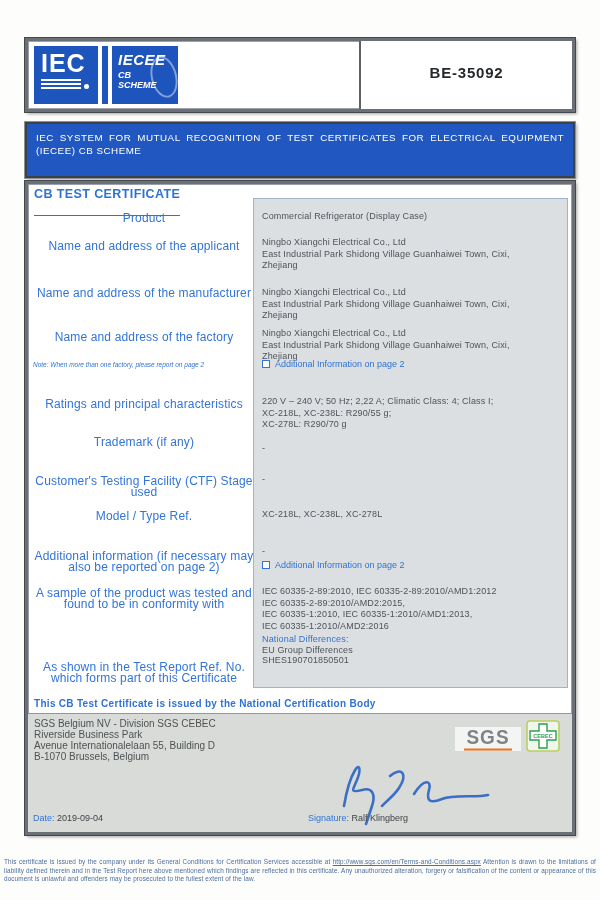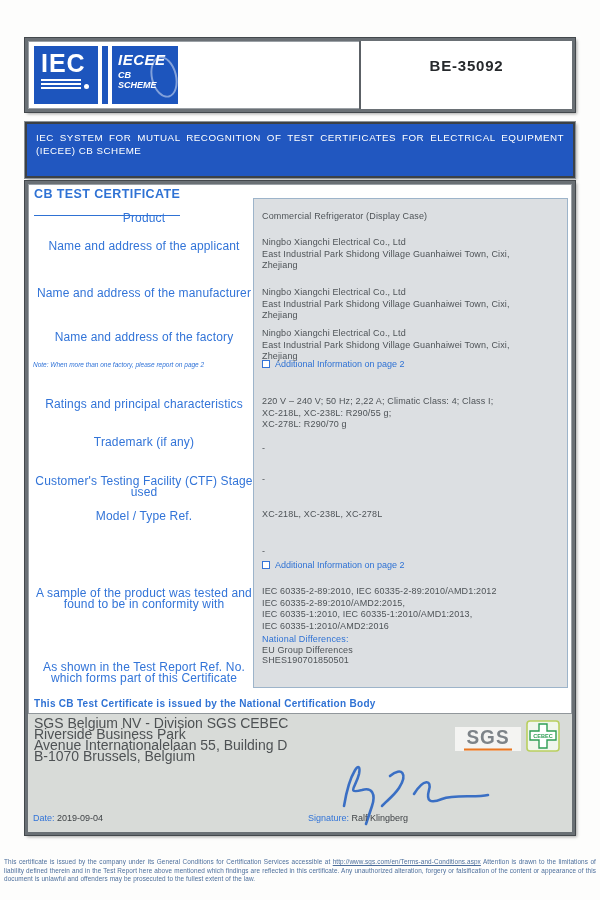--- a/index.html
+++ b/index.html
@@ -22,21 +22,21 @@
     color:#fff; padding:6px 0 0 6px; overflow:hidden; font-style:italic; font-weight:bold; }
   .iecee-logo .iecee-text { font-size:15px; letter-spacing:.5px; line-height:15px; }
   .iecee-logo .cb-text { font-size:9px; line-height:10px; margin-top:3px; }
   .iecee-logo .scheme-text { font-size:9px; line-height:10px; }
   .iecee-globe { position:absolute; right:1px; top:10px; width:26px; height:42px;
     border:2px solid rgba(255,255,255,.45); border-radius:50%; transform:rotate(-14deg); }
   #ref-panel { position:absolute; right:0; top:0; bottom:0; width:213px; border-left:2px solid #5c6166; background:#fff; }
   #ref-label-bar { height:33px; background:#2157c0; color:#fff; text-align:center;
     font-size:11px; line-height:33px; letter-spacing:.6px; }
   #ref-value { text-align:center; font-size:15px; font-weight:bold; color:#26292c;
-    letter-spacing:.8px; margin-top:16px; }
+    letter-spacing:.8px; margin-top:23px; }
 
   
   #banner { position:absolute; left:25px; top:122px; width:550px; height:56px;
     background:#2157c0; border:2px solid #3c4146; box-shadow:0 0 0 1px #8b9196, 2px 2px 3px rgba(0,0,0,.3);
     color:#fff; font-size:9.8px; letter-spacing:.5px; line-height:13px;
     padding:7px 9px; text-align:justify; }
 
   
   #main-box { position:absolute; left:25px; top:181px; width:550px; height:654px;
     background:#fff; border:3px solid #6a7075;
@@ -54,21 +54,21 @@
   .chk-line { position:absolute; left:234px; color:#2f72d4; font-size:9px; line-height:11px; }
   .checkbox { display:inline-block; width:8px; height:8px; border:1px solid #3274d8;
     background:#fff; margin-right:5px; vertical-align:-1px; }
   .nat-diff-label { color:#2f72d4; }
   #ncb-statement { position:absolute; left:6px; top:514px; font-size:10px; font-weight:bold;
     color:#2f72d4; letter-spacing:.3px; }
 
   
   #issuer-section { position:absolute; left:0; bottom:0; width:544px; height:119px;
     background:#d8dbd8; border-top:1px solid #91979b; }
-  #issuer-address { position:absolute; left:6px; top:4px; font-size:14px; color:#4e5254;
+  #issuer-address { position:absolute; left:6px; top:4px; font-size:10px; color:#4e5254;
     line-height:11px; white-space:pre-line; }
   #sgs-logo { position:absolute; left:427px; top:13px; width:66px; height:24px; background:#f4f4f2;
     text-align:center; }
   #sgs-logo .sgs-text { font-size:19px; font-weight:bold; color:#7d8388; letter-spacing:1px;
     line-height:21px; transform:scaleY(1.05); display:inline-block;
     border-bottom:2px solid #e87722; padding:0 2px; }
   #cebec-logo { position:absolute; left:498px; top:6px; }
   #signature-scribble { position:absolute; left:302px; top:40px; }
   .bottom-field { position:absolute; top:99px; font-size:9px; color:#3f4346; }
   .bottom-field .fld-label { color:#3274d8; }
@@ -144,20 +144,21 @@
 
     <div class="lbl" style="top:253px">Trademark (if any)</div>
     <div class="val" style="top:259px">-</div>
 
     <div class="lbl" style="top:292px">Customer's Testing Facility (CTF) Stage used</div>
     <div class="val" style="top:290px">-</div>
 
     <div class="lbl" style="top:327px">Model / Type Ref.</div>
     <div class="val" style="top:325px">XC-218L, XC-238L, XC-278L</div>
 
+    <div class="lbl" style="top:367px">Additional information (if necessary may also be reported on page 2)</div>
     <div class="val" style="top:362px">-</div>
     <div class="chk-line" style="top:376px">
       <span class="checkbox"></span><span>Additional Information on page 2</span>
     </div>
 
     <div class="lbl" style="top:404px">A sample of the product was tested and found to be in conformity with</div>
     <div class="val" style="top:402px">IEC 60335-2-89:2010, IEC 60335-2-89:2010/AMD1:2012
 IEC 60335-2-89:2010/AMD2:2015,
 IEC 60335-1:2010, IEC 60335-1:2010/AMD1:2013,
 IEC 60335-1:2010/AMD2:2016</div>

